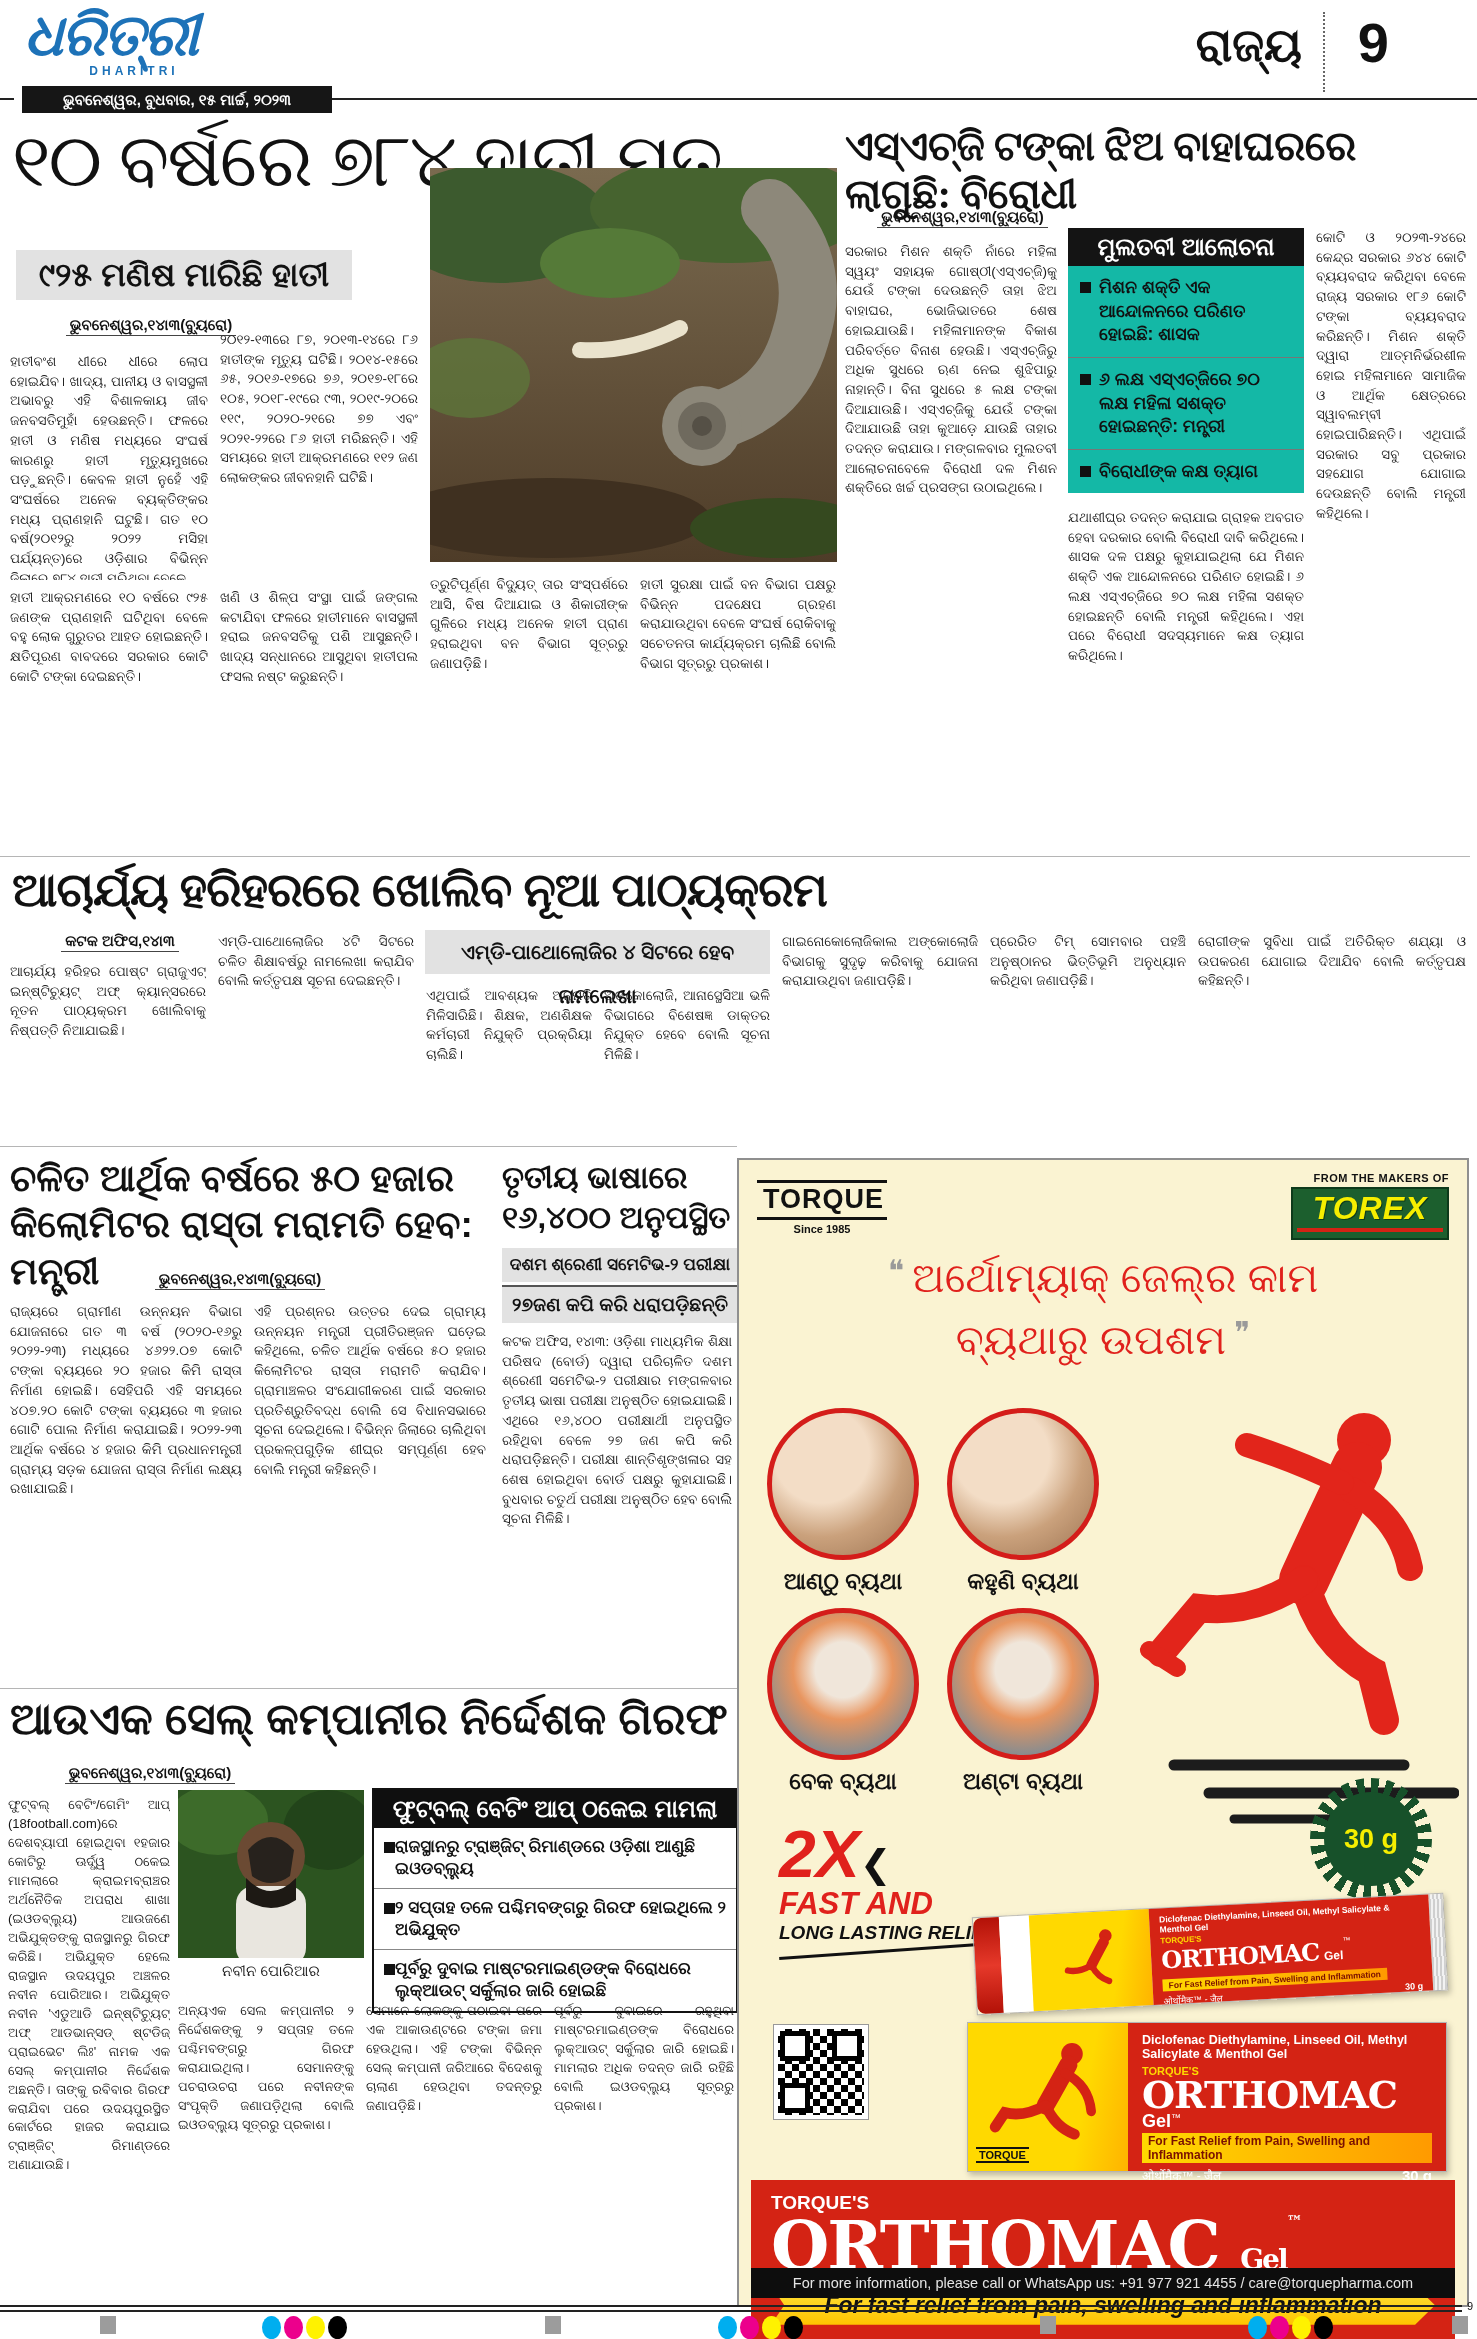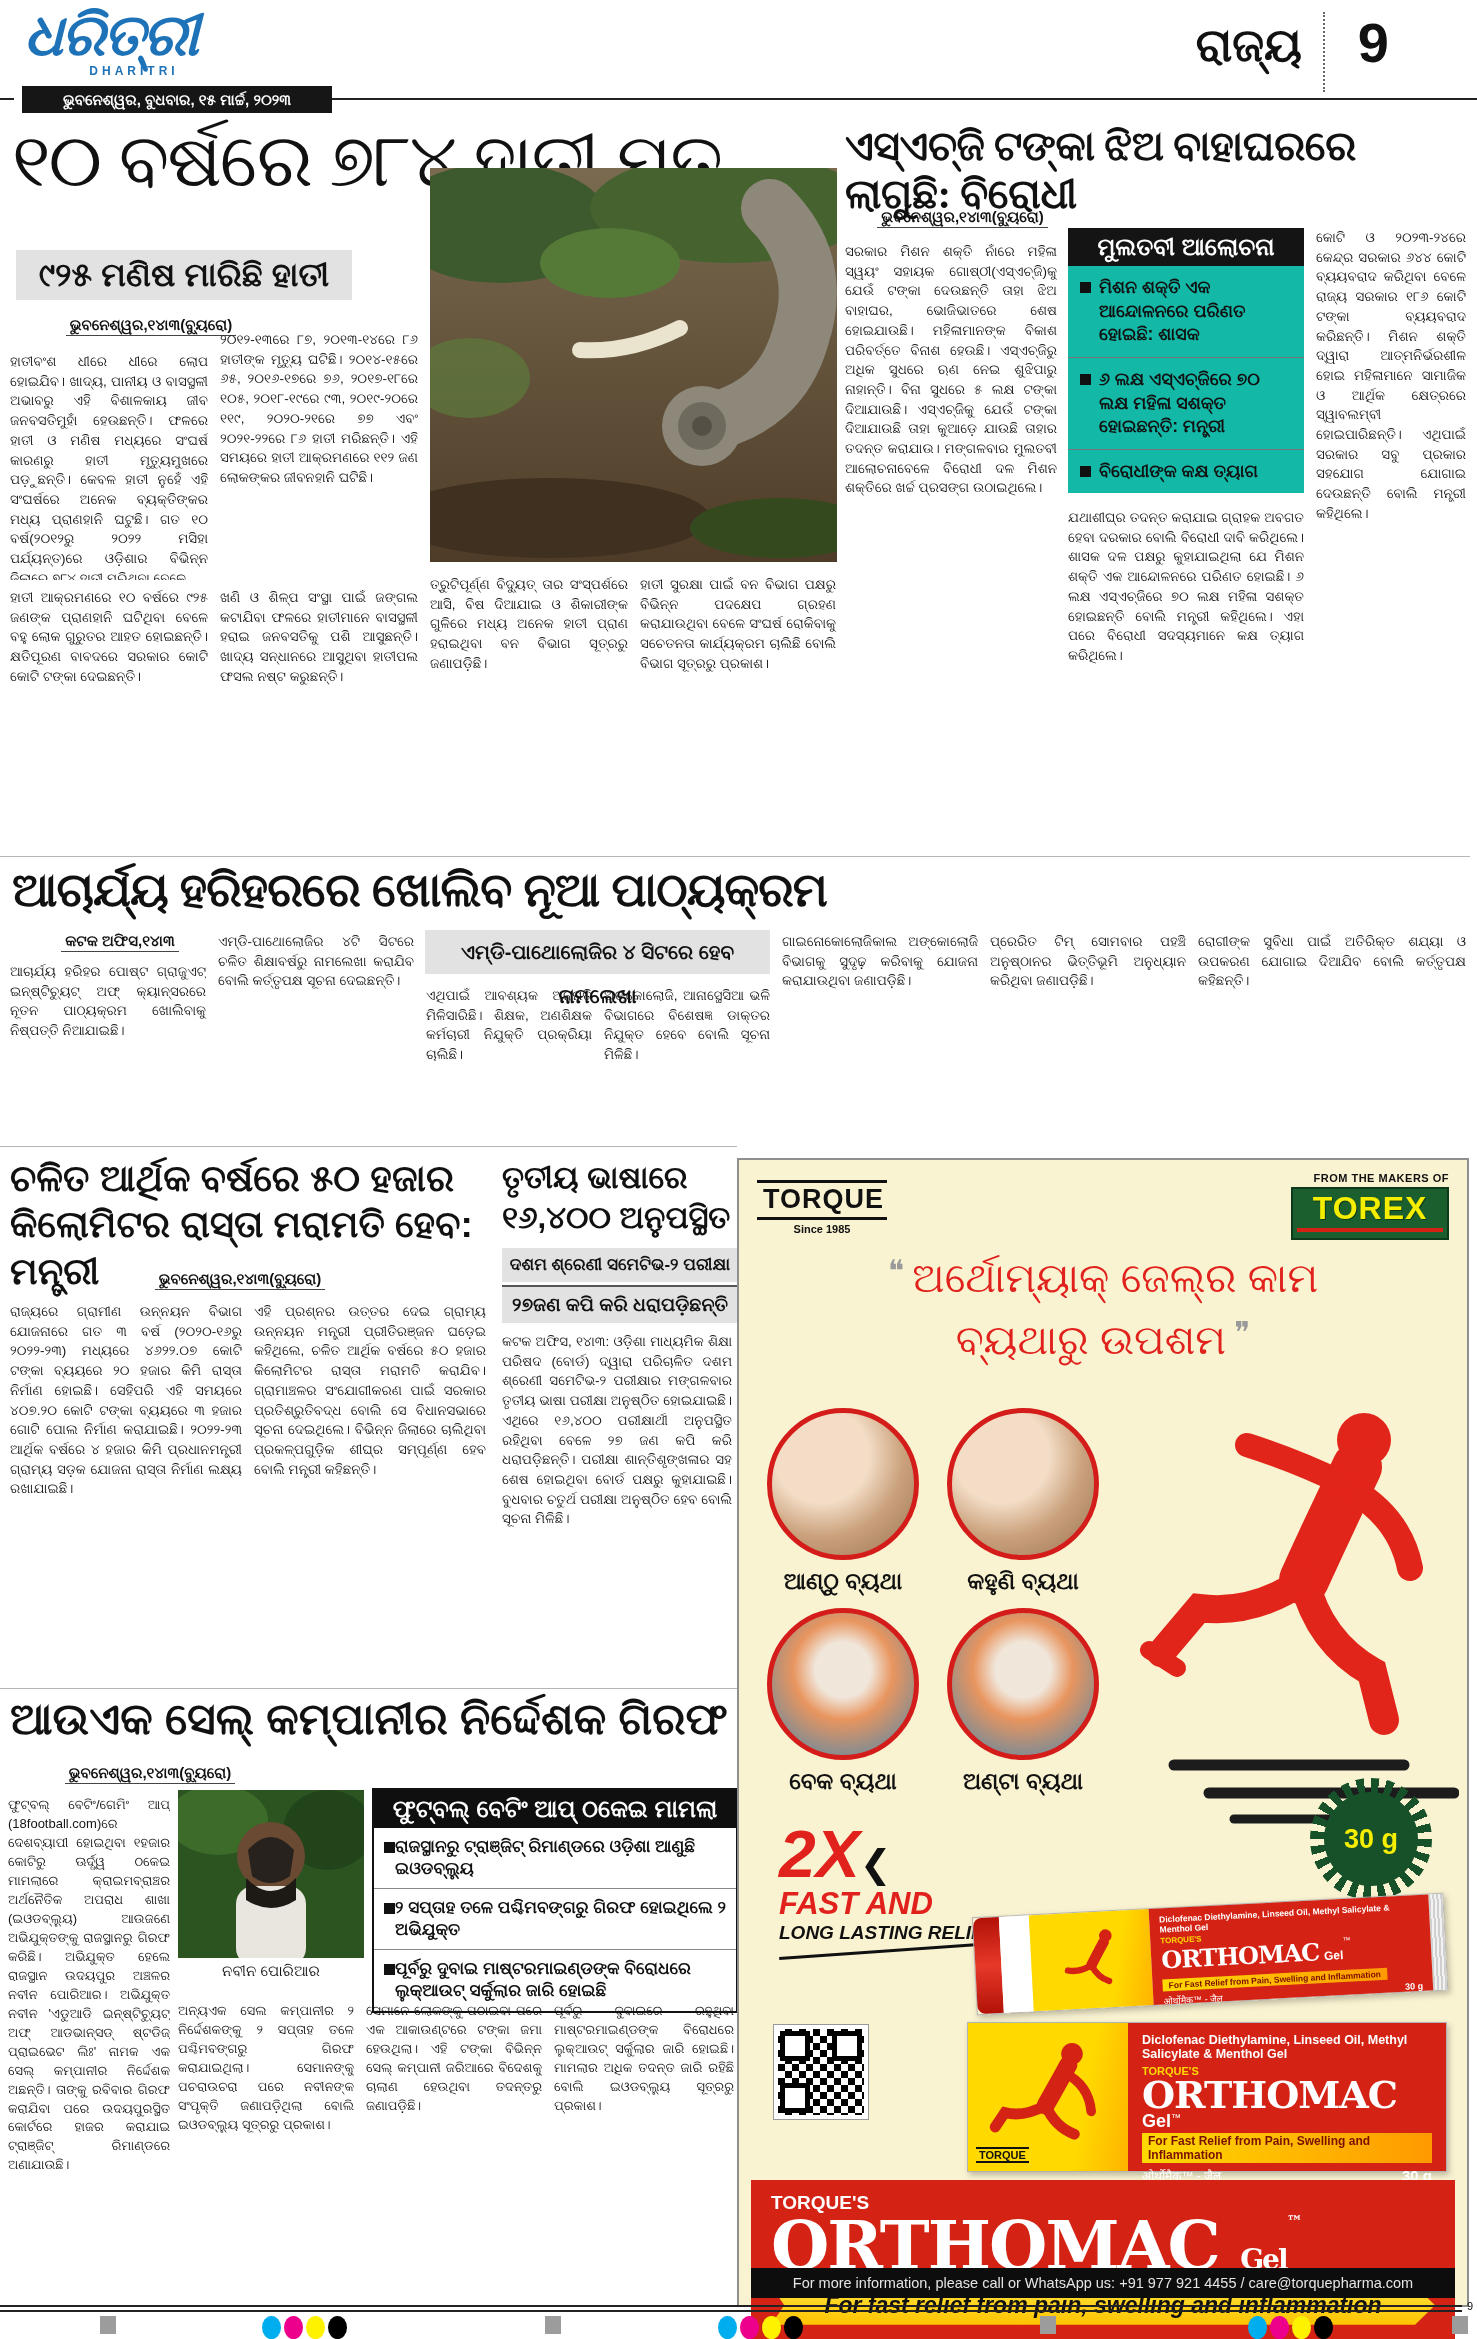--- a/index.html
+++ b/index.html
@@ -38,21 +38,21 @@
   .bbox-item{display:flex;padding:8px 10px;font-weight:bold;font-size:17px;line-height:1.3;border-bottom:1px solid #888;}
   .bbox-item:last-child{border-bottom:none;}
   .caption{font-size:15px;text-align:center;padding-top:4px;}
   
   .ad{background:#faf3d2;border:2px solid #8f8f8f;}
   .torque-logo{border-top:3px solid #111;border-bottom:3px solid #111;text-align:center;padding:2px 6px;}
   .torque-logo .t1{font-size:27px;font-weight:bold;letter-spacing:1px;line-height:1.1;}
   .torque-sub{font-size:11px;font-weight:bold;text-align:center;margin-top:3px;}
   .makers-label{font-size:11px;font-weight:bold;text-align:right;letter-spacing:0.5px;}
   .torex{background:#1c5f2e;border:2px solid #0d3a1b;text-align:center;padding:2px 4px 6px;}
-  .torex .tx{color:#f6ee00;font-size:32px;font-weight:bold;letter-spacing:1px;line-height:1.1;text-shadow:1px 1px 0 #0d3a1b;}
+  .torex .tx{color:#f6ee00;font-size:32px;font-weight:bold;font-style:italic;letter-spacing:1px;line-height:1.1;text-shadow:1px 1px 0 #0d3a1b;}
   .torex .bar{height:4px;background:#d42314;margin-top:2px;}
   .ad-quote{color:#e0211c;font-size:41px;font-weight:normal;text-align:center;line-height:1.5;letter-spacing:0;}
   .qmark{color:#9a9a9a;font-size:30px;vertical-align:top;}
   .pain-circle{border-radius:50%;border:5px solid #d41d1a;background:radial-gradient(circle at 35% 30%,#f3ddc6 0 35%,#caa17c 60%,#9c7352 100%);}
   .pain-circle.spine{background:radial-gradient(circle at 50% 40%,#f0e6da 0 25%,#e8955f 45%,#8d8d8d 75%,#6f6f6f 100%);}
   .pain-label{font-weight:bold;font-size:23px;text-align:center;margin-top:8px;}
   .twoX{color:#e0211c;font-size:66px;font-weight:bold;font-style:italic;line-height:0.9;}
   .fastand{color:#e0211c;font-size:31px;font-weight:bold;font-style:italic;}
   .longrel{color:#111;font-size:19px;font-weight:bold;font-style:italic;}
   .starburst{width:122px;height:122px;border-radius:50%;background:repeating-conic-gradient(#17512a 0deg 8deg,transparent 8deg 15deg);display:flex;align-items:center;justify-content:center;}

